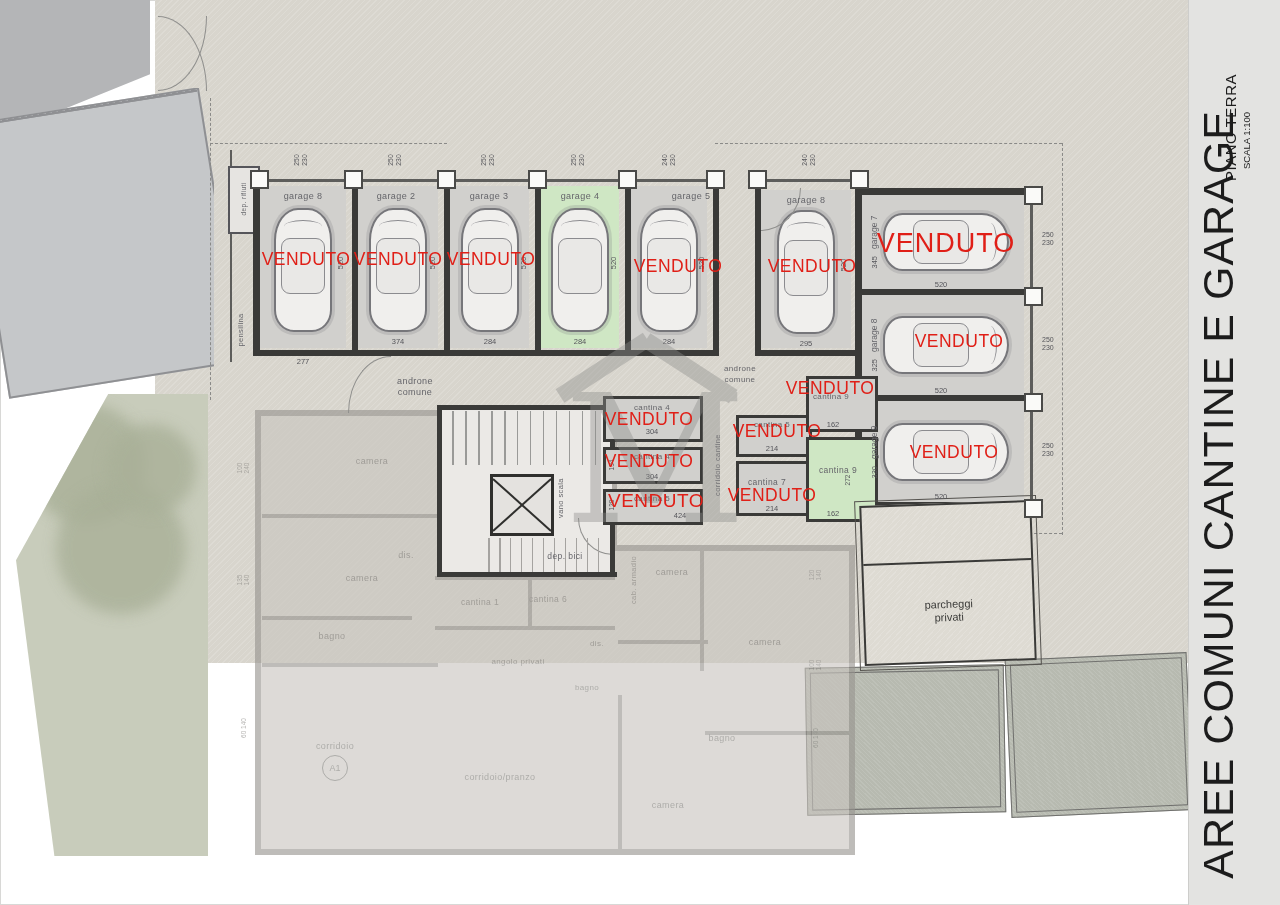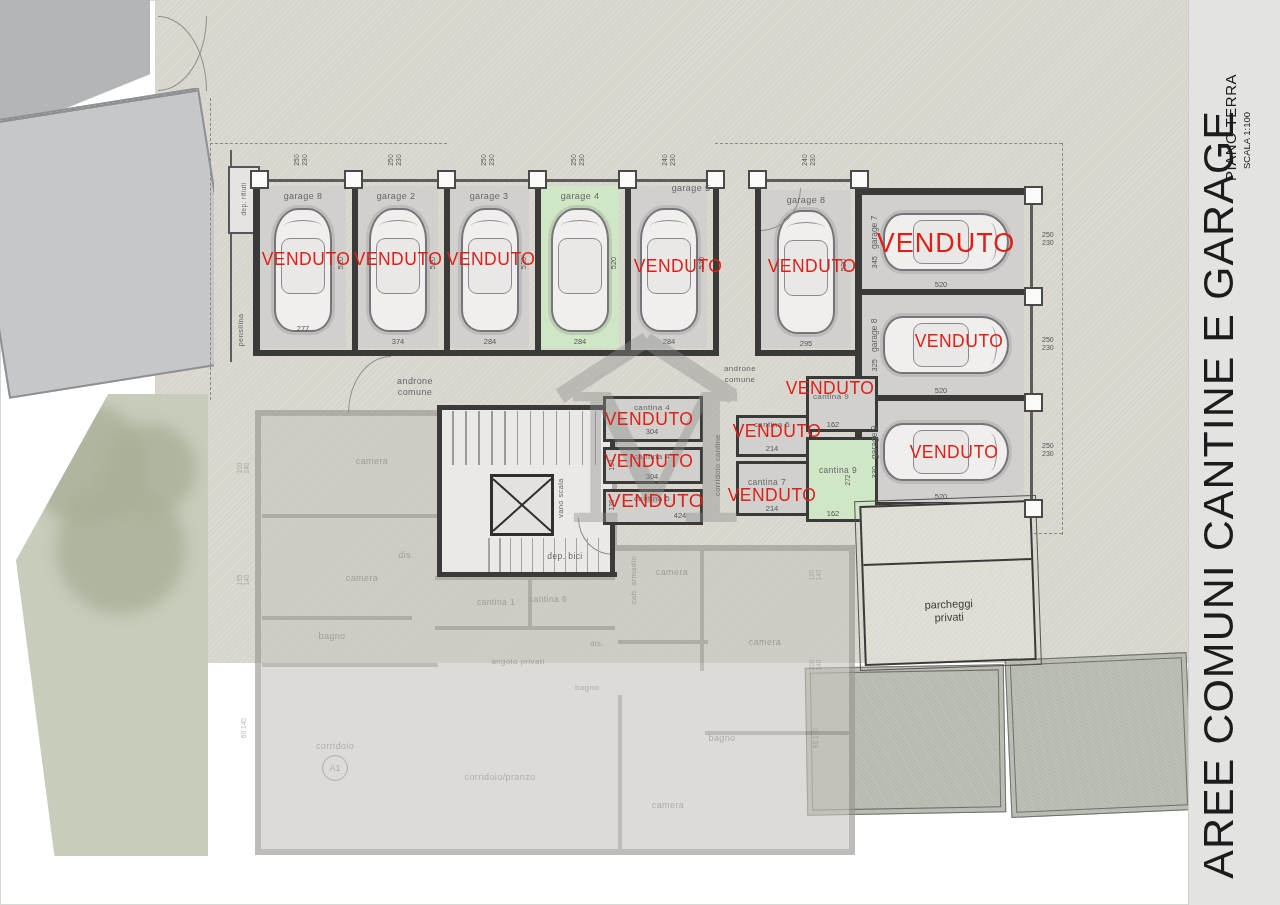--- a/index.html
+++ b/index.html
@@ -149,21 +149,21 @@
     <span class="lbl" style="left:335px;top:746px;">corridoio</span>
     <span class="lbl" style="left:500px;top:777px;">corridoio/pranzo</span>
     <span class="lbl" style="left:518px;top:661px;font-size:8px;">angolo privati</span>
     <span class="lbl" style="left:597px;top:643px;font-size:8px;">dis.</span>
     <span class="lbl" style="left:587px;top:687px;font-size:8px;">bagno</span>
     <span class="lbl" style="left:672px;top:572px;">camera</span>
     <span class="lbl" style="left:765px;top:642px;">camera</span>
     <span class="lbl" style="left:722px;top:738px;">bagno</span>
     <span class="lbl" style="left:668px;top:805px;">camera</span>
     <span class="lbl rot" style="left:633px;top:580px;font-size:7.5px;">cab. armadio</span>
-    <span class="lbl" style="left:496px;top:602px;font-size:8.5px;">cantina 1</span>
+    <span class="lbl" style="left:480px;top:602px;font-size:8.5px;">cantina 1</span>
     <span class="lbl" style="left:548px;top:599px;font-size:8.5px;">cantina 6</span>
     <div class="unit-badge" style="left:322px;top:755px;">A1</div>
 
     <span class="windim" style="left:243px;top:468px;">100 240</span>
     <span class="windim" style="left:243px;top:580px;">135 140</span>
     <span class="windim" style="left:243px;top:728px;">60 140</span>
     <span class="windim" style="left:815px;top:575px;">120 140</span>
     <span class="windim" style="left:815px;top:665px;">100 140</span>
     <span class="windim" style="left:815px;top:738px;">60 140</span>
   </div>
@@ -225,23 +225,23 @@
       <div class="car-v"></div>
     </div>
   <div class="abs gcell" style="left:761px;top:190px;width:90px;height:158px;">
       <div class="car-v"></div>
     </div>
 
   <span class="lbl" style="left:303px;top:196px;">garage 8</span>
   <span class="lbl" style="left:396px;top:196px;">garage 2</span>
   <span class="lbl" style="left:489px;top:196px;">garage 3</span>
   <span class="lbl" style="left:580px;top:196px;">garage 4</span>
-  <span class="lbl" style="left:669px;top:188px;padding-left:44px;">garage 5</span>
+  <span class="lbl" style="left:669px;top:196px;padding-left:44px;">garage 5</span>
   <span class="lbl" style="left:806px;top:200px;">garage 8</span>
-  <span class="dim" style="left:303px;top:328px;">277</span>
+  <span class="dim" style="left:303px;top:361px;">277</span>
   <span class="dim" style="left:398px;top:341px;">374</span>
   <span class="dim" style="left:490px;top:341px;">284</span>
   <span class="dim" style="left:580px;top:341px;">284</span>
   <span class="dim" style="left:669px;top:341px;">284</span>
   <span class="dim" style="left:806px;top:343px;">295</span>
   <span class="door-dim" style="left:300px;top:160px;">250 230</span>
   <span class="door-dim" style="left:394px;top:160px;">250 230</span>
   <span class="door-dim" style="left:487px;top:160px;">250 230</span>
   <span class="door-dim" style="left:577px;top:160px;">250 230</span>
   <span class="door-dim" style="left:668px;top:160px;">240 230</span>

